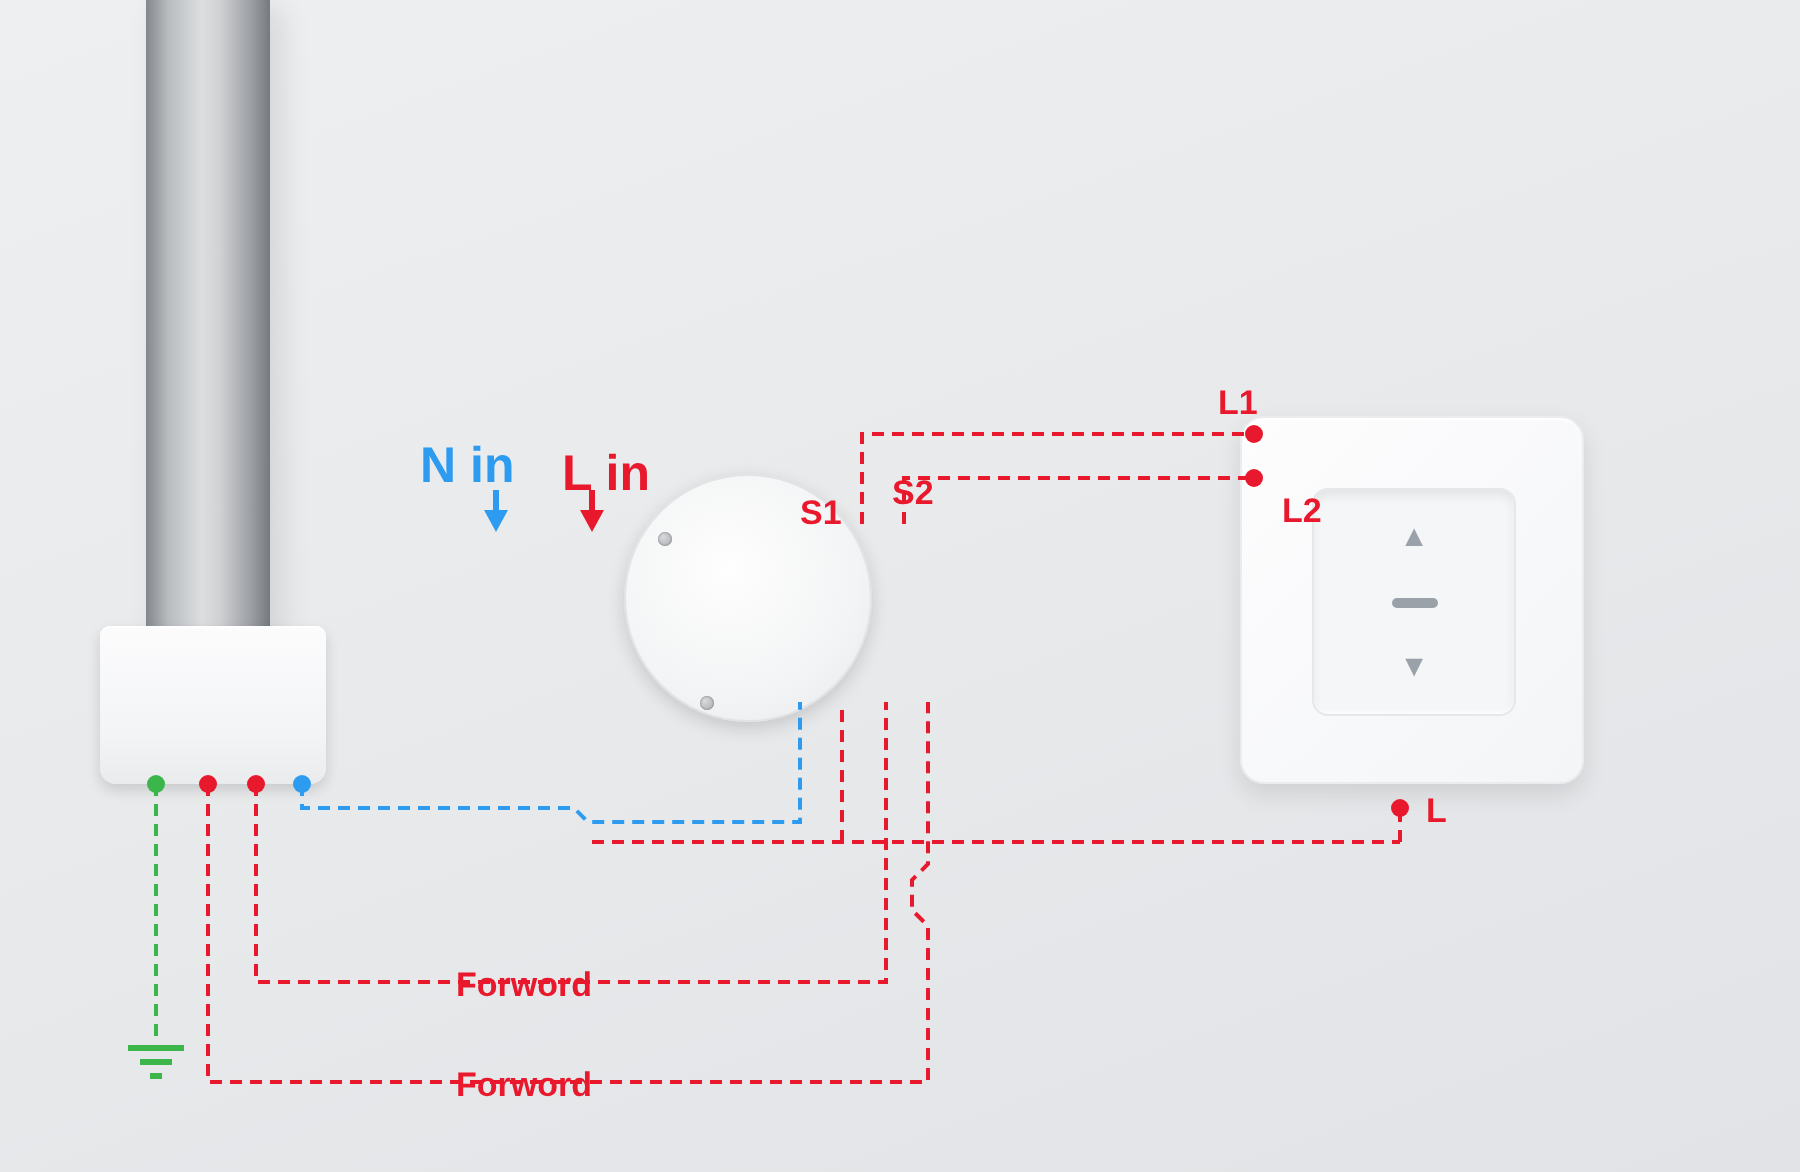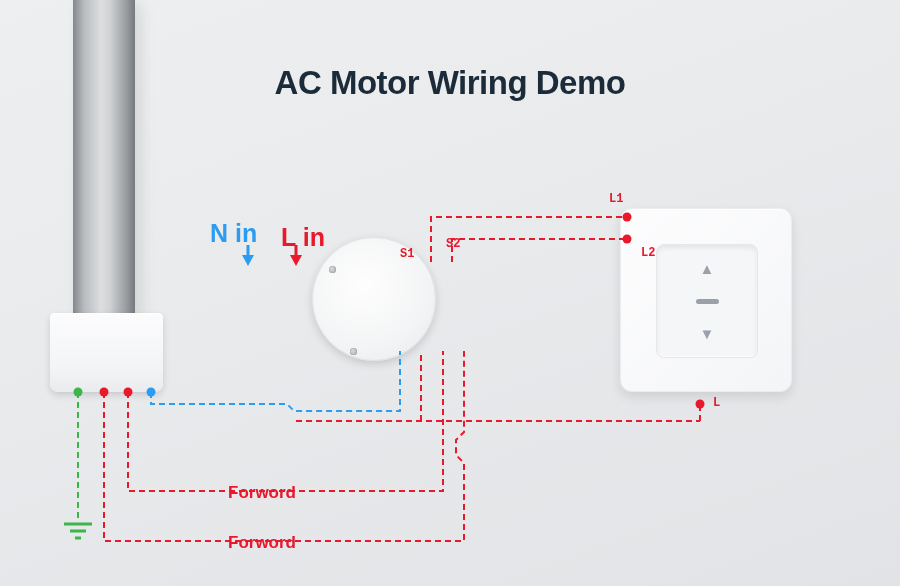--- a/index.html
+++ b/index.html
@@ -96,42 +96,41 @@
     padding:16px 0;
   }
   .sw-icon{font-size:15px;color:#9aa1a8;line-height:1;}
   .sw-bar{width:23px;height:5px;border-radius:3px;background:#9aa1a8;}
   
   .lbl{position:absolute;font-weight:700;line-height:1;}
   .lbl-neutral{color:var(--neutral);}
   .lbl-live{color:var(--live);}
   .lbl-big{font-size:25px;}
   .lbl-mid{font-size:17px;}
-  .lbl-sm{font-size:12px;font-family:Liberation Mono, monospace;}
+  .lbl-sm{font-size:17px;}
   
   svg.wires{position:absolute;left:0;top:0;}
   .wire{fill:none;stroke-width:2;stroke-dasharray:6 4;}
   .wire-live{stroke:var(--live);}
   .wire-neutral{stroke:var(--neutral);}
   .wire-ground{stroke:var(--ground);}
   .ground-symbol path{stroke:var(--ground);stroke-width:3;fill:none;}
   .arrow-n{stroke:var(--neutral);stroke-width:3;fill:none;}
   .arrow-l{stroke:var(--live);stroke-width:3;fill:none;}
   .head-n{fill:var(--neutral);}
   .head-l{fill:var(--live);}
   .dot-live{fill:var(--live);}
   .dot-neutral{fill:var(--neutral);}
   .dot-ground{fill:var(--ground);}
 </style>
 </head>
 <body>
 
 <div id="canvas">
 
-  <div class="page-title">AC Motor Wiring Demo</div>
 
   <div class="motor-tube"></div>
   <div class="motor-base"></div>
 
   <div class="junction-box">
     <span class="box-screw" style="left:16px;top:28px;"></span>
     <span class="box-screw" style="left:37px;top:110px;"></span>
   </div>
 
 

